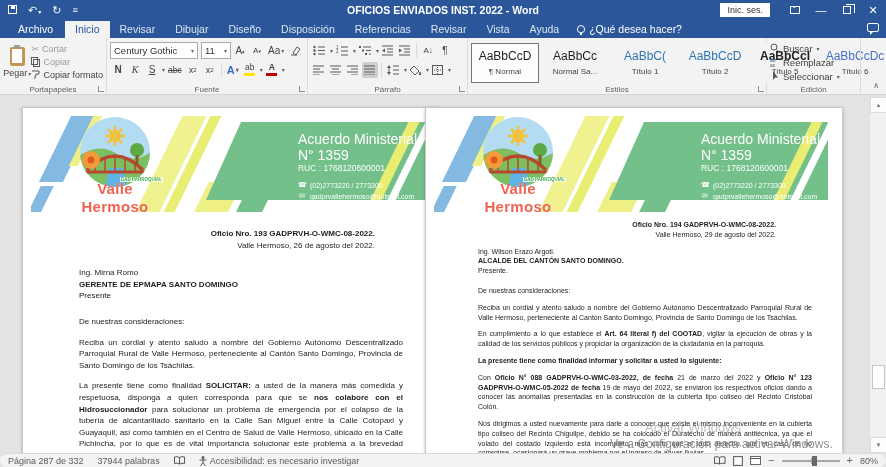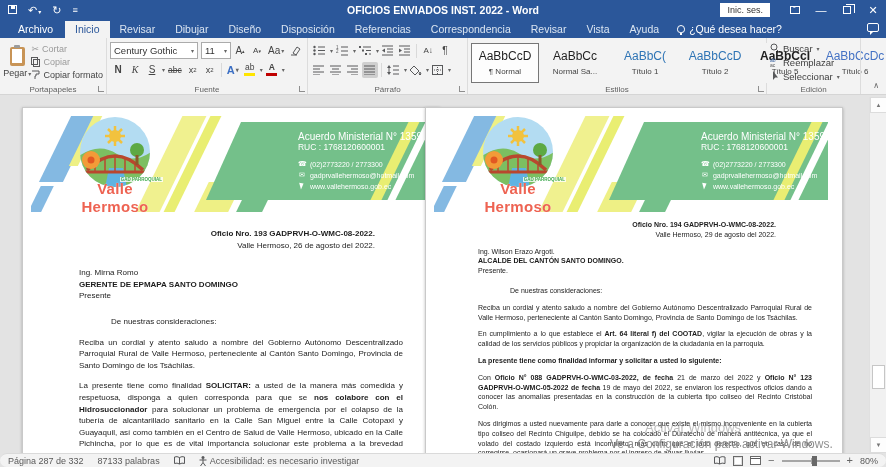--- a/index.html
+++ b/index.html
@@ -109,21 +109,21 @@
   .st2 { left:52px; top:-8px; width:9px; height:58px; background:#eef085; }
   .st3 { left:2px; bottom:-6px; width:13px; height:32px; background:#84b9e2; }
   .st4 { left:128px; top:-2px; width:24px; height:100px; background:#f0f18f; }
   .st5 { left:156px; top:-2px; width:11px; height:100px; background:#e9ee72; }
   .st6 { left:170px; top:66px; width:34px; height:32px; background:#eef085; }
   .st7 { left:208px; top:82px; width:26px; height:16px; background:#74c08a; }
   .lh-banner { position:absolute; left:175px; top:6px; right:6px; height:78px; background:#74c08a; clip-path:polygon(16% 0,100% 0,100% 100%,0 100%); overflow:hidden; }
   .lh-rstripe1 { right:26px; top:-8px; width:11px; height:100px; background:#e9ee72; }
   .lh-rstripe2 { right:12px; top:-8px; width:8px; height:100px; background:#fff; }
   .lh-text { position:absolute; left:42%; top:9px; color:#fff; }
-  .lh-acuerdo { font-size:10px; }
+  .lh-acuerdo { font-size:14px; }
   .lh-ruc { font-size:8.5px; margin-bottom:8px; }
   .lh-contact { font-size:7px; margin-top:3px; display:flex; align-items:center; gap:4px; }
   .ci { font-size:7px; width:8px; text-align:center; }
   .cursor-glyph { display:inline-block; width:0; height:0; border-left:4px solid #fff; border-top:2px solid transparent; border-bottom:5px solid transparent; transform:rotate(-15deg); }
   .lh-logo { position:absolute; left:38px; top:0; width:92px; text-align:center; }
   .lh-brand-wrap { position:relative; margin-top:-12px; }
   .lh-brand { font-size:15px; font-weight:bold; color:#ee6352; letter-spacing:.3px; text-shadow:0 0 1px #fff; }
   .lh-brand-sub { position:absolute; right:-2px; top:-3px; font-size:4.5px; font-weight:bold; color:#3faa4e; background:rgba(255,255,255,.8); padding:0 1px; }
 
   
@@ -132,21 +132,21 @@
   .page-r .letter { margin:8px 30px 0 52px; font-size:7px; line-height:1.4; }
   .b { font-weight:bold; }
   .oficio { font-weight:bold; text-align:right; }
   .page-l .oficio { padding-right:28px; }
   .page-r .oficio { padding-right:36px; }
   .dateline { text-align:right; }
   .page-l .dateline { padding-right:28px; margin-bottom:16px; }
   .page-r .dateline { padding-right:36px; margin-bottom:7px; }
   .recipient { margin-bottom:10px; }
   .page-l .recipient { margin-bottom:14px; }
-  .salutation { margin-bottom:9px;margin-left:32px; }
+  .salutation { margin-bottom:9px; }
   .page-r .salutation { margin-bottom:7px; }
   .bodyp { text-align:justify; margin-bottom:9px; }
   .page-r .bodyp { margin-bottom:7px; }
 
   
   .wm1 { position:absolute; left:645px; top:325px; font-size:13px; color:rgba(110,110,110,.45); white-space:nowrap; }
   .wm2 { position:absolute; left:610px; top:342px; font-size:12px; color:#909090; white-space:nowrap; }
 
   
   .vscroll { position:absolute; top:97px; right:0; width:17px; height:356px; background:#f1f1f1; border-left:1px solid #e0e0e0; }
@@ -192,21 +192,20 @@
 
   <div class="tabrow">
     <span class="file-tab">Archivo</span>
     <span style="display:flex">
         <span class="tab active">Inicio</span>
         <span class="tab">Revisar</span>
         <span class="tab">Dibujar</span>
         <span class="tab">Diseño</span>
         <span class="tab">Disposición</span>
         <span class="tab">Referencias</span>
-        <span class="tab">Correspondencia</span>
         <span class="tab">Revisar</span>
         <span class="tab">Vista</span>
         <span class="tab">Ayuda</span>
       </span>
     <span class="tellme">
       <span class="bulb"></span>
       <span>¿Qué desea hacer?</span>
     </span>
     <span class="feedback"></span>
   </div>
@@ -650,21 +649,21 @@
   </div>
 
   <div class="vscroll">
     <div class="varrow va-up">▲</div>
     <div class="vthumb"></div>
     <div class="varrow va-down">▼</div>
   </div>
 
   <div class="statusbar">
     <span class="sb-item">Página 287 de 332</span>
-    <span class="sb-item">87133 palabras</span>
+    <span class="sb-item">37944 palabras</span>
     <span class="sb-item">
       <svg class="ric" width="11" height="9">
           <path d="M0.5 1 Q3 0 5.5 1.5 Q8 0 10.5 1 L10.5 7.5 Q8 6.5 5.5 8 Q3 6.5 0.5 7.5 Z" fill="#fff" stroke="#6a6a6a"></path>
           <line x1="5.5" y1="1.5" x2="5.5" y2="8" stroke="#6a6a6a"></line>
         </svg>
     </span>
     <span class="sb-item">
       <svg class="ric" width="8" height="10">
           <circle class="f" cx="4" cy="1.5" r="1.5"></circle>
           <line x1="0.5" y1="4" x2="7.5" y2="4" stroke="#6a6a6a"></line>

